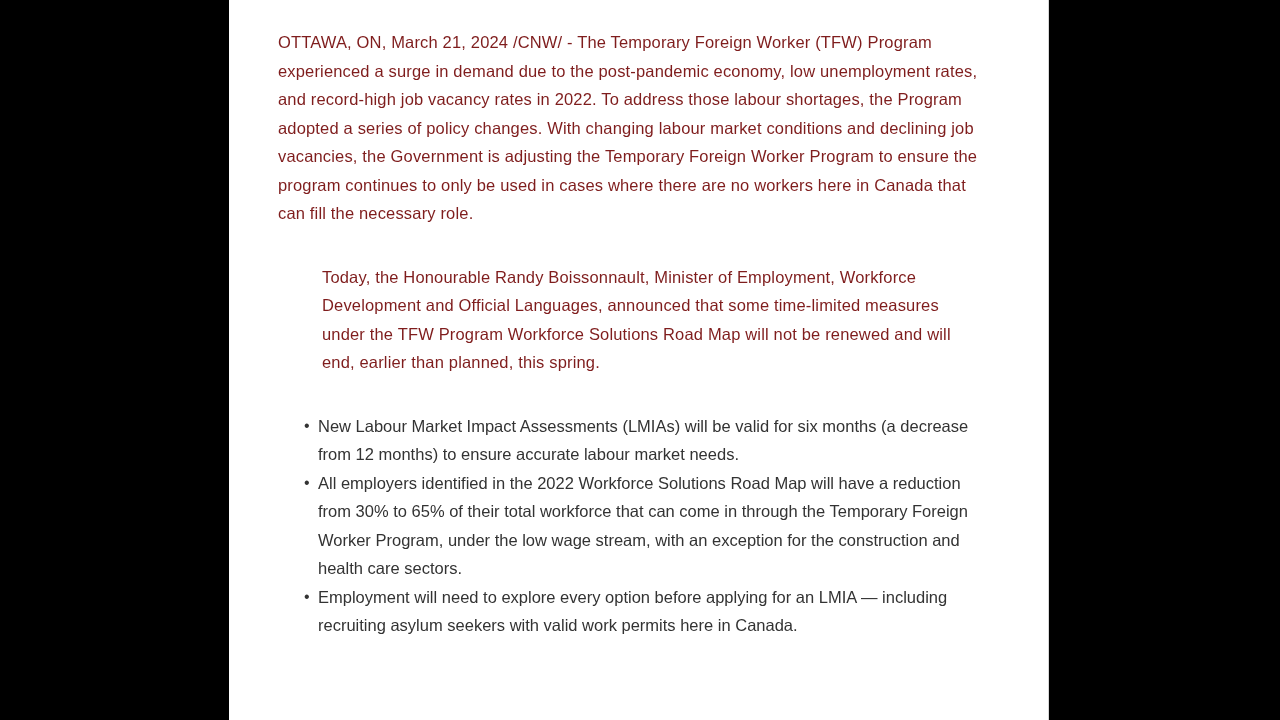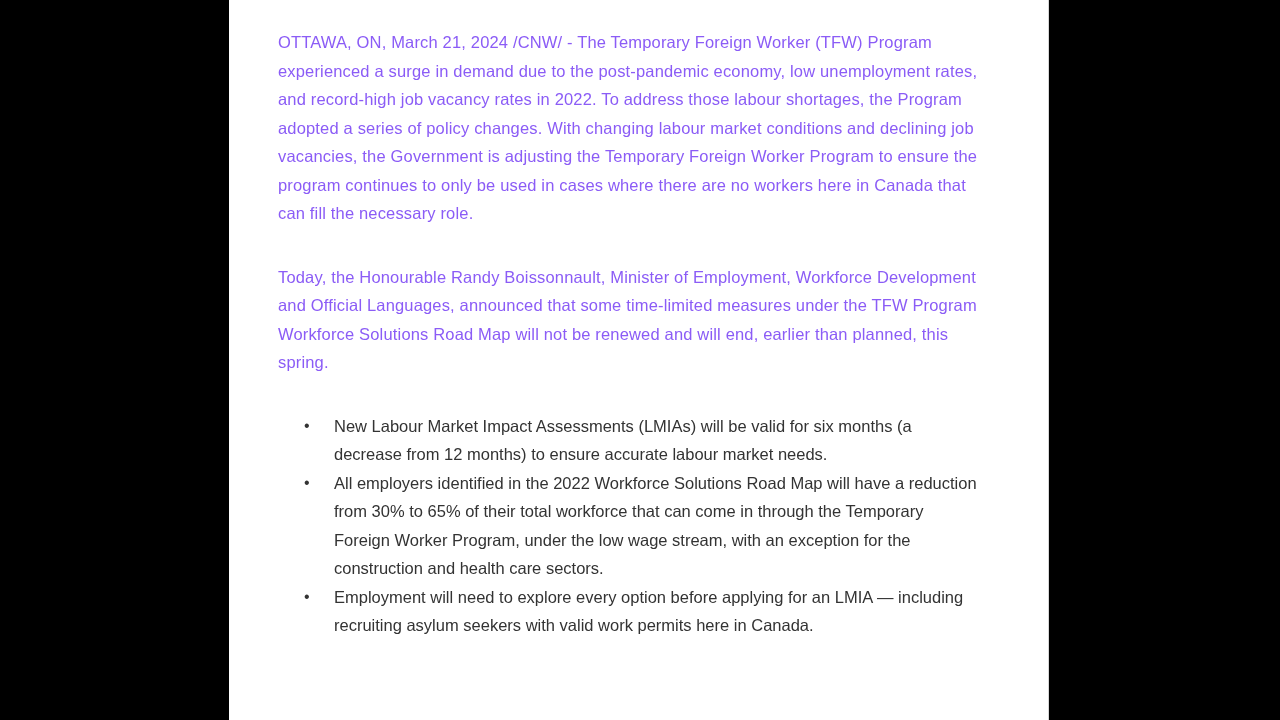--- a/index.html
+++ b/index.html
@@ -39,27 +39,28 @@
     font-family: "Liberation Sans", sans-serif;
     font-size: 16.5px;
     line-height: 28.5px;
     color: #333333;
     -webkit-font-smoothing: antialiased;
   }
 
   .para {
     margin: 0;
     padding: 0;
-    color: #8b5cf6;
+    color: #7f1d1d;
     letter-spacing: 0.01em;
   }
 
   
   .para + .para {
     margin-top: 35px;
+    margin-left: 44px;
   }
 
   .bullet-list {
     list-style: none;
     margin: 35px 0 0 0;
     padding: 0;
   }
 
   .bullet-item {
     position: relative;
@@ -73,21 +74,20 @@
     left: 26px;
     top: 0;
     width: 14px;
     line-height: 28.5px;
     font-size: 16px;
     color: #333333;
   }
 
   .bullet-item .bullet-text {
     display: block;
-    margin-left: 16px;
   }
 
   
   .letterbox {
     position: absolute;
     top: 0;
     height: 720px;
     background: #000000;
   }
   .letterbox.left  { left: 0;   width: 229px; }

